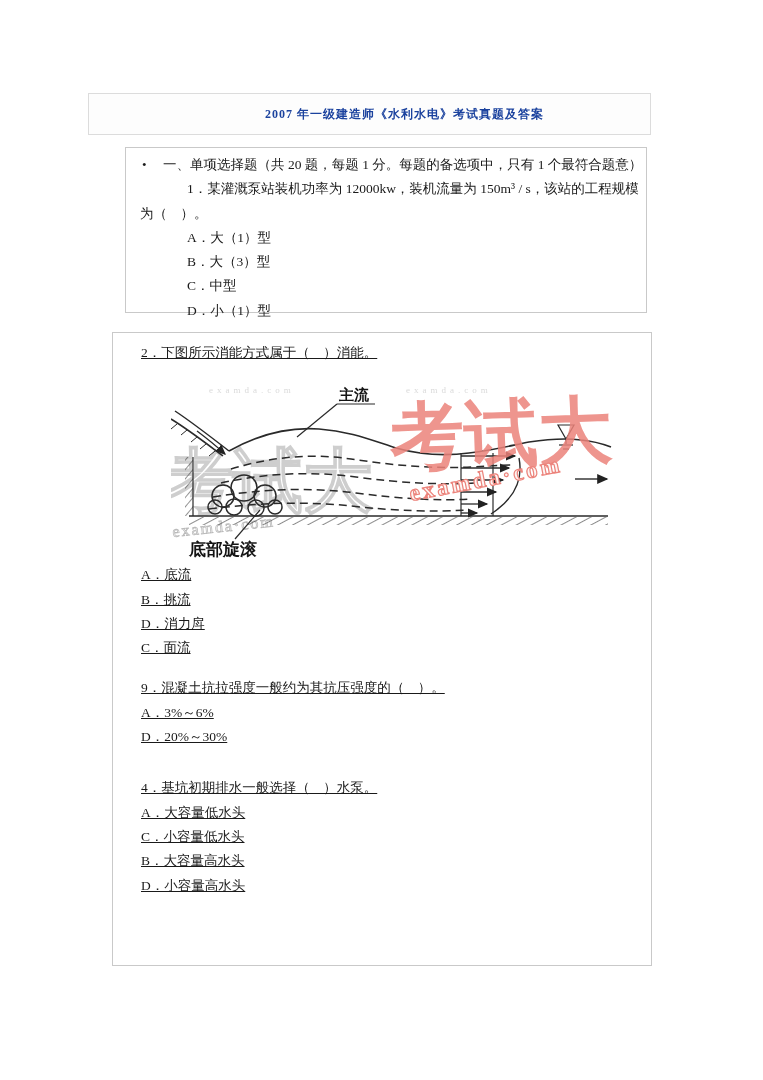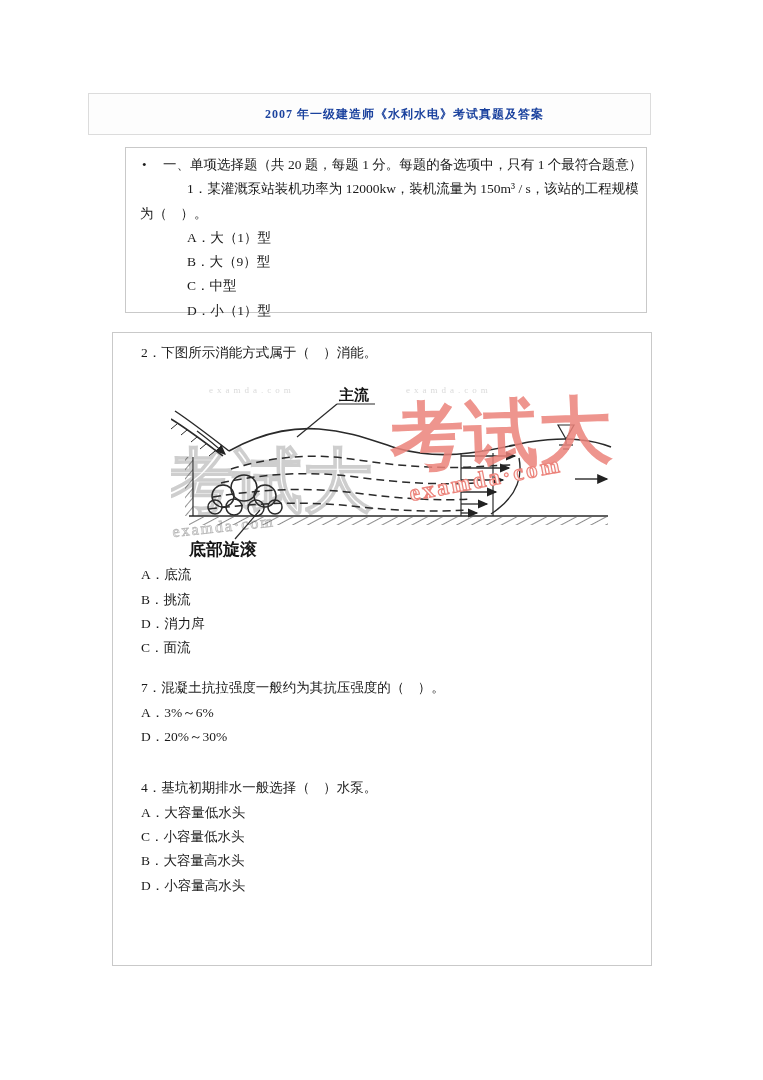--- a/index.html
+++ b/index.html
@@ -31,21 +31,21 @@
   .heading-row{position:relative;padding-left:37px;white-space:nowrap;}
   .bullet{position:absolute;left:16px;top:0;font-size:13px;}
   .q1-line1{padding-left:61px;white-space:nowrap;}
   .q1-line2{padding-left:14px;}
   .q1-option{padding-left:61px;}
   .q24-box{
     position:absolute;left:112px;top:332px;width:538px;height:632px;
     border:1px solid var(--box-border);background:#ffffff;
     font-size:13.5px;line-height:24.3px;
   }
-  .q24-inner{padding:8px 0 4px 28px;}
+  .q24-inner{padding:8px 0 4px 28px;text-decoration:underline;}
   .figure-wrap{margin:18px 16px 0 30px;width:442px;height:180px;position:relative;}
   .opts-q2{}
   .qblock-3{margin-top:16px;}
   .qblock-4{margin-top:27px;}
   .opt{white-space:nowrap;}
   .diagram-label{font-family:"Liberation Sans","DejaVu Sans",sans-serif;font-weight:bold;}
 </style>
 </head>
 <body>
 
@@ -57,21 +57,21 @@
 
   <div class="q1-box">
     <div class="q1-inner">
       <div class="heading-row">
         <span class="bullet">•</span>
         <span>一、单项选择题（共 20 题，每题 1 分。每题的备选项中，只有 1 个最符合题意）</span>
       </div>
       <div class="q1-line1">1．某灌溉泵站装机功率为 12000kw，装机流量为 150m³ / s，该站的工程规模</div>
       <div class="q1-line2">为（　）。</div>
       <div class="q1-option opt">A．大（1）型</div>
-      <div class="q1-option opt">B．大（9）型</div>
+      <div class="q1-option opt">B．大（3）型</div>
       <div class="q1-option opt">C．中型</div>
       <div class="q1-option opt">D．小（1）型</div>
     </div>
   </div>
 
   <div class="q24-box">
     <div class="q24-inner">
 
       <div class="opt">2．下图所示消能方式属于（　）消能。</div>
 
@@ -165,21 +165,21 @@
       </div>
 
       <div class="opts-q2">
         <div class="opt">A．底流</div>
         <div class="opt">B．挑流</div>
         <div class="opt">D．消力戽</div>
         <div class="opt">C．面流</div>
       </div>
 
       <div class="qblock-3">
-        <div class="opt">7．混凝土抗拉强度一般约为其抗压强度的（　）。</div>
+        <div class="opt">9．混凝土抗拉强度一般约为其抗压强度的（　）。</div>
         <div class="opt">A．3%～6%</div>
         <div class="opt">D．20%～30%</div>
       </div>
 
       <div class="qblock-4">
         <div class="opt">4．基坑初期排水一般选择（　）水泵。</div>
         <div class="opt">A．大容量低水头</div>
         <div class="opt">C．小容量低水头</div>
         <div class="opt">B．大容量高水头</div>
         <div class="opt">D．小容量高水头</div>

